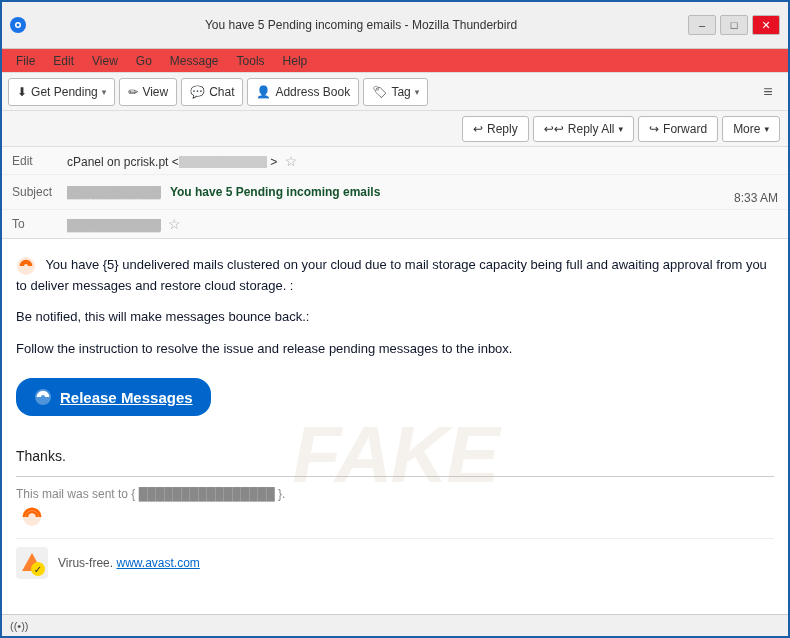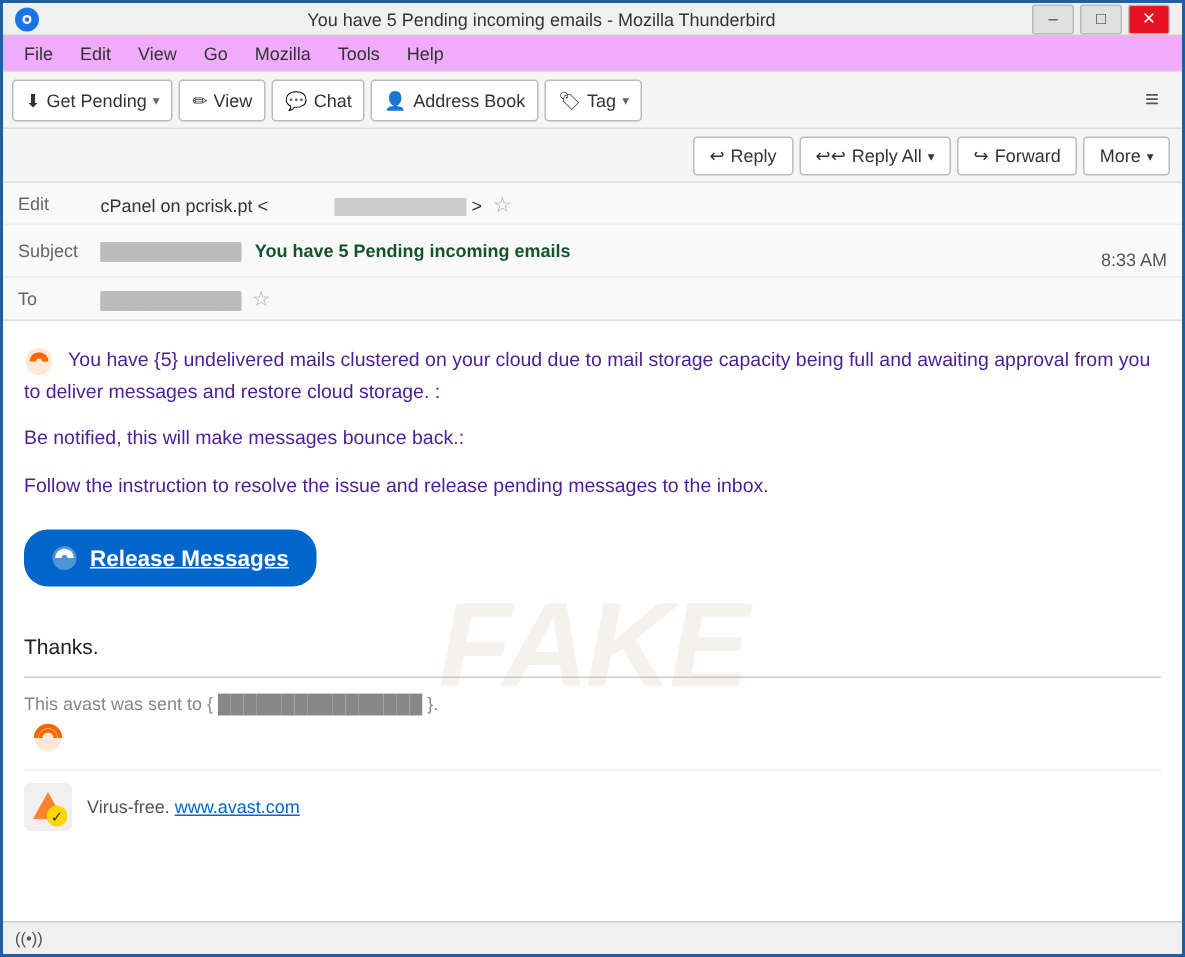--- a/index.html
+++ b/index.html
@@ -10,21 +10,21 @@
       font-size: 13px;
       background: #fff;
       border: 2px solid #1a5fa8;
       overflow: hidden;
       position: relative;
     }
 
     
     .title-bar {
       background: #f0f0f0;
-      height: 22px;
+      height: 47px;
       display: flex;
       align-items: center;
       padding: 0 8px;
       border-bottom: 1px solid #ccc;
       position: relative;
     }
     .title-bar-icon {
       width: 16px;
       height: 16px;
       margin-right: 8px;
@@ -57,21 +57,21 @@
       display: flex;
       align-items: center;
       justify-content: center;
       font-size: 11px;
       color: #333;
     }
     .title-btn.close { background: #e81123; color: white; }
 
     
     .menu-bar {
-      background: #f0abfc;
+      background: #ef4444;
       height: 24px;
       display: flex;
       align-items: center;
       padding: 0 6px;
       gap: 2px;
       border-bottom: 1px solid #ddd;
     }
     .menu-item {
       padding: 2px 8px;
       font-size: 12px;
@@ -197,21 +197,21 @@
     }
     .cpanel-icon {
       display: inline-block;
       width: 20px;
       height: 20px;
       margin-right: 6px;
       vertical-align: middle;
     }
     .body-text {
       font-size: 13px;
-      color: #4c1d95;
+      color: #0f172a;
       line-height: 1.5;
       margin-bottom: 12px;
     }
     .release-btn {
       display: inline-flex;
       align-items: center;
       gap: 8px;
       background: #0066cc;
       color: #fff;
       padding: 10px 18px;
@@ -324,21 +324,21 @@
     <div class="title-btn">□</div>
     <div class="title-btn close">✕</div>
   </div>
 </div>
 
 <div class="menu-bar">
   <span class="menu-item">File</span>
   <span class="menu-item">Edit</span>
   <span class="menu-item">View</span>
   <span class="menu-item">Go</span>
-  <span class="menu-item">Mozilla</span>
+  <span class="menu-item">Message</span>
   <span class="menu-item">Tools</span>
   <span class="menu-item">Help</span>
 </div>
 
 <div class="toolbar">
   <button class="toolbar-btn">
     <span>⬇</span>
     <span>Get Pending</span>
     <span class="dropdown-arrow">▾</span>
   </button>
@@ -381,21 +381,21 @@
   <button class="action-btn">
     <span>More</span>
     <span class="dropdown-arrow">▾</span>
   </button>
 </div>
 
 <div class="email-header">
   <div class="email-header-row">
     <span class="email-label">Edit</span>
     <span class="email-value">
-      <span>cPanel on pcrisk.pt &lt;</span><span style="background:#ccc;color:#ccc;font-size:11px;margin-left:44px;">noreply@pcrisk.pt</span><span> &gt;</span>
+      <span>cPanel on pcrisk.pt &lt;</span><span style="background:#ccc;color:#ccc;font-size:11px;">noreply@pcrisk.pt</span><span> &gt;</span>
       <span class="star-icon">☆</span>
     </span>
   </div>
   <div class="email-header-row">
     <span class="email-label">Subject</span>
     <span class="email-value">
       <span style="background:#bbb;color:#bbb;font-size:11px;margin-right:6px;">████████████</span>
       <span class="email-subject-bold">You have 5 Pending incoming emails</span>
     </span>
     <span class="email-time">8:33 AM</span>
@@ -431,21 +431,21 @@
         <path d="M6 9 A3 3 0 0 1 12 9" stroke="white" stroke-width="2" fill="none"></path>
       </svg>
       <span>Release Messages</span>
     </div>
 
     <p class="thanks-text">Thanks.</p>
 
     <hr class="divider">
 
     <p class="footer-text">
-      <span>This avast was sent to { ████████████████ }.</span>
+      <span>This mail was sent to { ████████████████ }.</span>
     </p>
 
     <div>
       <svg width="32" height="20" viewBox="0 0 32 20">
         <circle cx="16" cy="10" r="9" fill="#ff6600" opacity="0.15"></circle>
         <path d="M8 10 A8 8 0 0 1 24 10" stroke="#ff6600" stroke-width="3" fill="none"></path>
         <path d="M11 10 A5 5 0 0 1 21 10" stroke="#ff6600" stroke-width="2.5" fill="none"></path>
       </svg>
     </div>
 

